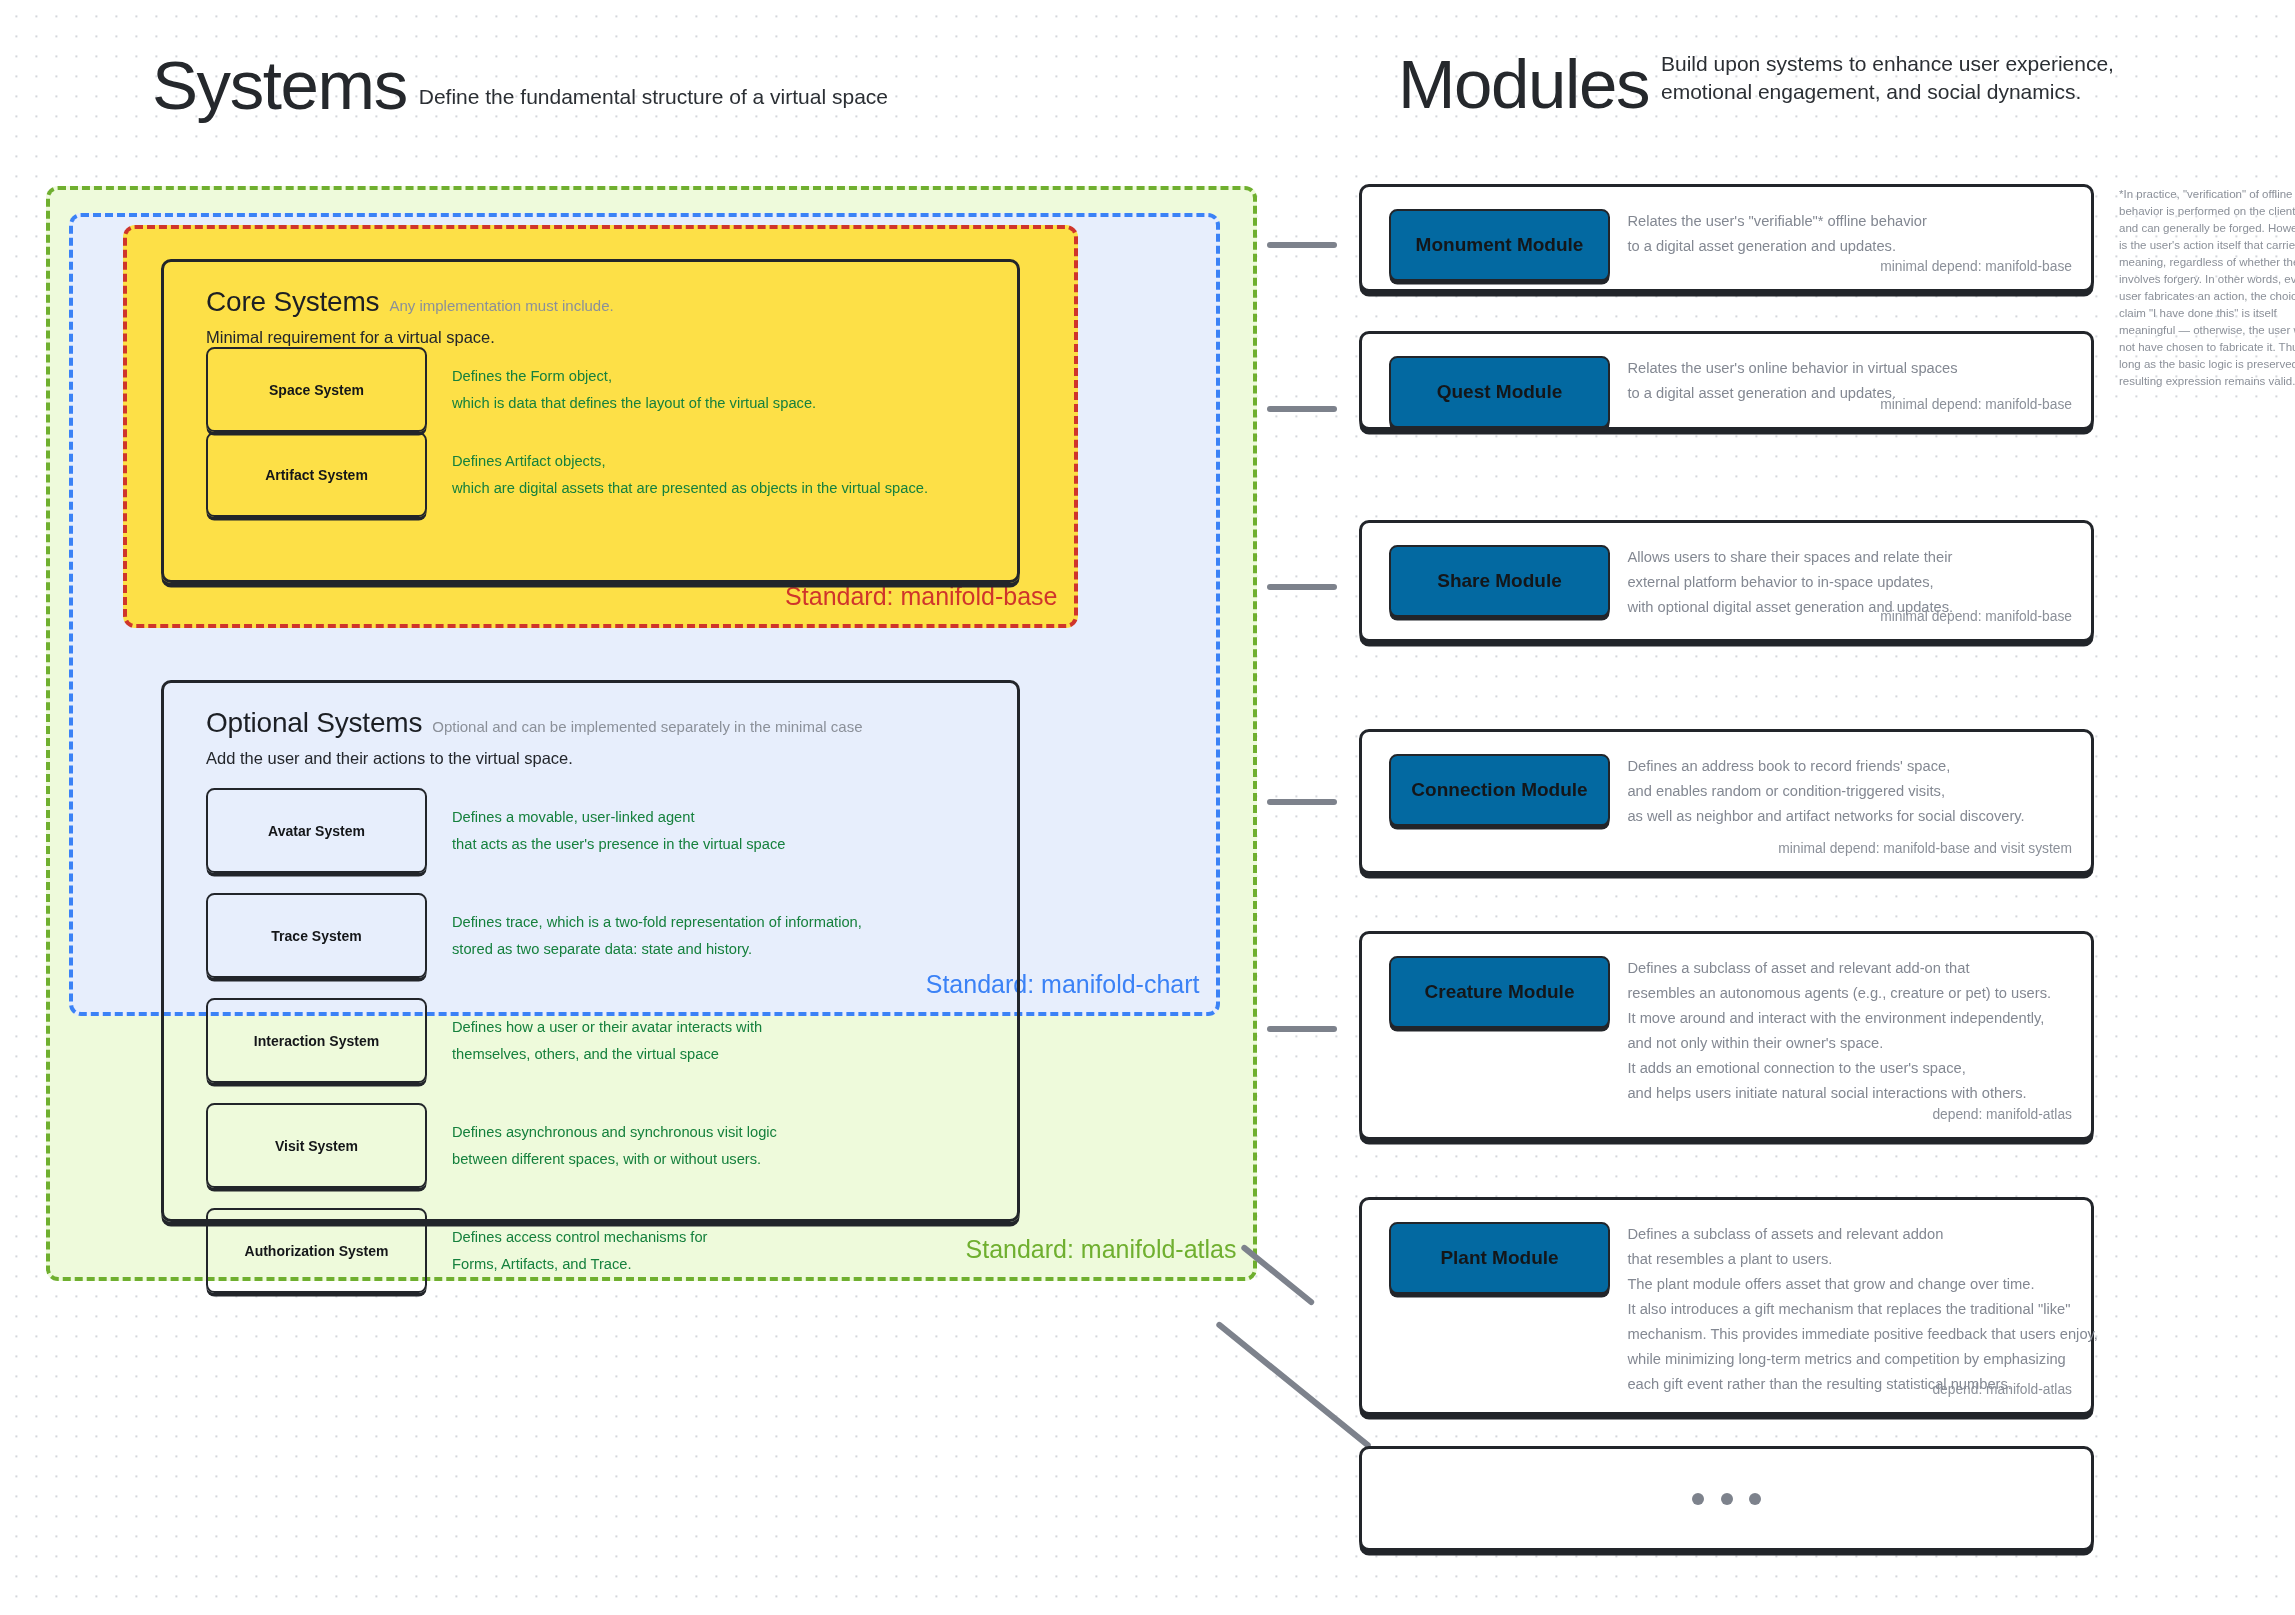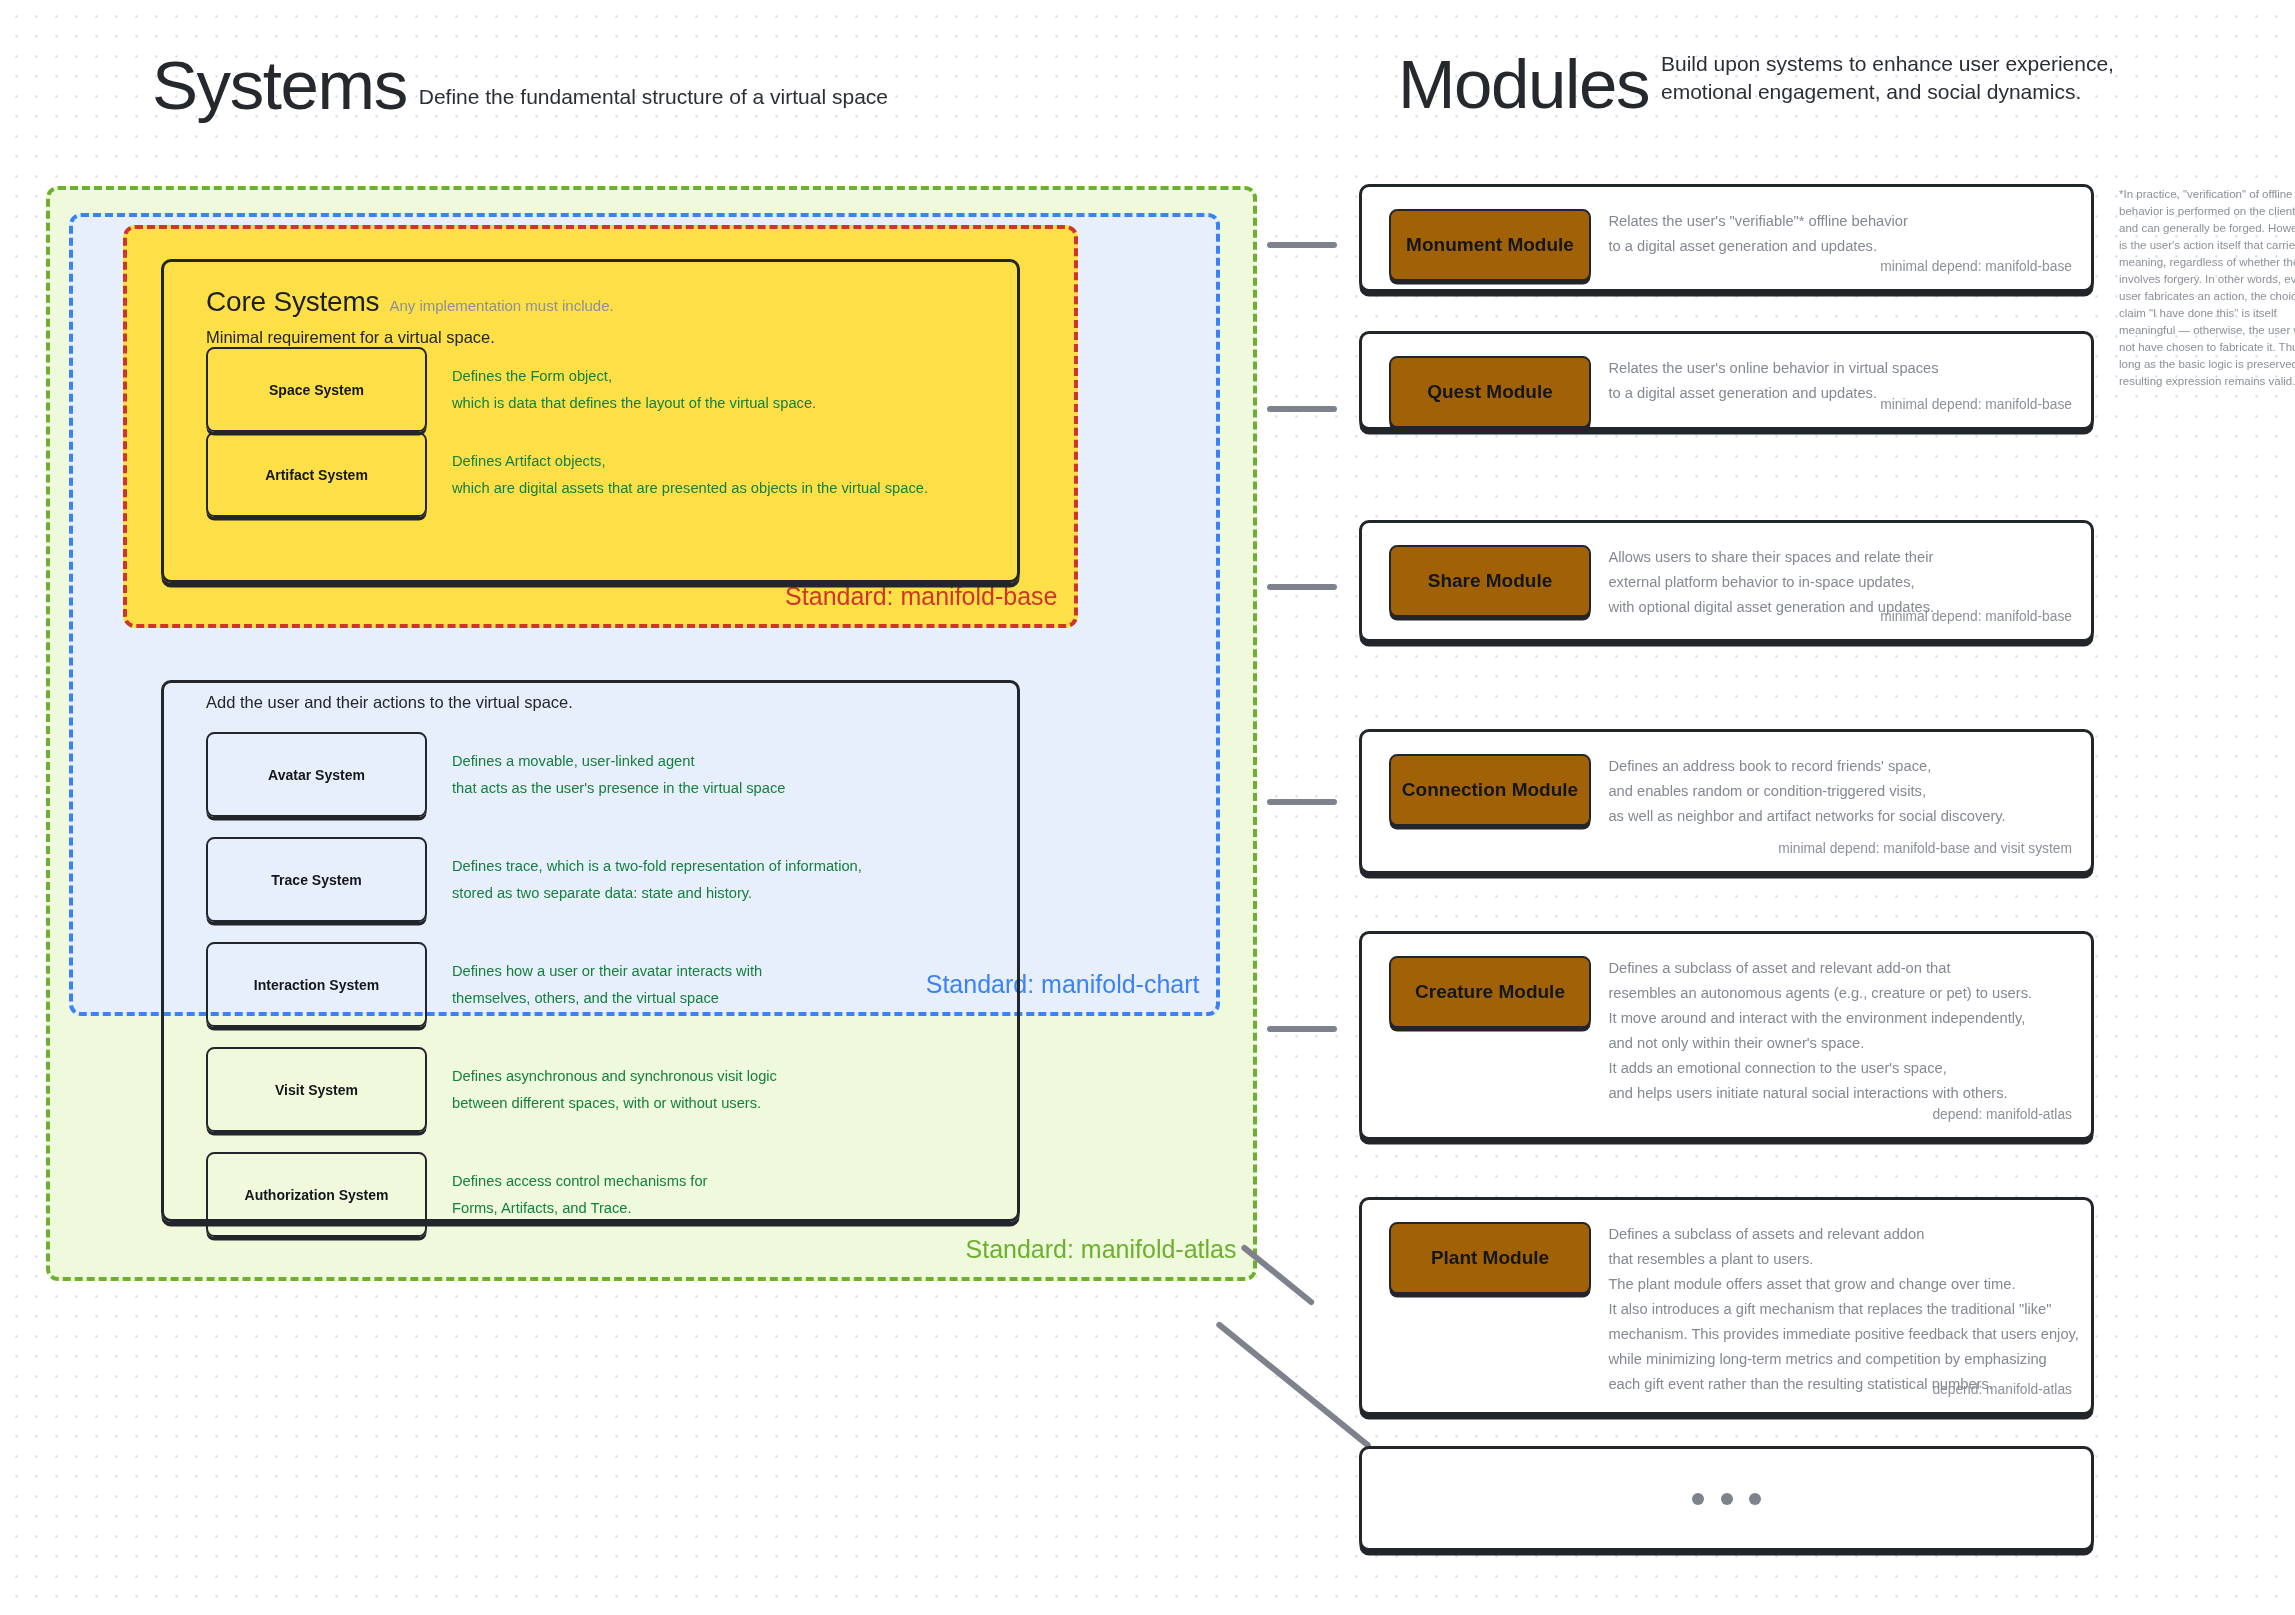--- a/index.html
+++ b/index.html
@@ -77,22 +77,22 @@
                  border-radius: 3.2px; transform-origin: 0 50%; }
 
   
   .module-card {
     position: absolute; left: 1359px; width: 735px;
     border: 3.2px solid #22252a; border-radius: 10px;
     background: #ffffff; box-shadow: 0 5px 0 -0.5px #22252a;
   }
   .module-inner { display: flex; align-items: flex-start; padding: 22px 0 0 27px; }
   .module-chip {
-    flex: 0 0 auto; width: 202px; height: 72px;
-    border: 2.8px solid #22252a; border-radius: 8.3px; background: #a16207;
+    flex: 0 0 auto; width: 221px; height: 72px;
+    border: 2.8px solid #22252a; border-radius: 8.3px; background: #0369a1;
     box-shadow: 0 4.1px 0 -0.5px #22252a;
     display: flex; align-items: center; justify-content: center;
     font-size: 19px; font-weight: 700; color: #141619; text-align: center;
   }
   .module-desc { margin-left: 17.4px; font-size: 14.7px; line-height: 1.70; color: #838892; }
   .module-desc div { white-space: nowrap; }
   .module-depend {
     position: absolute; right: 19px; bottom: 14.7px;
     font-size: 13.8px; color: #8b9099; white-space: nowrap;
   }
@@ -155,20 +155,24 @@
   <div class="item-row">
     <div class="chip">Artifact System</div>
     <div class="item-desc">
       <div>Defines Artifact objects,</div>
       <div>which are digital assets that are presented as objects in the virtual space.</div>
     </div>
   </div>
 </div>
 
 <div class="group-panel" id="panel-optional">
+  <div class="group-title-row">
+    <span class="group-title">Optional Systems</span>
+    <span class="group-hint">Optional and can be implemented separately in the minimal case</span>
+  </div>
   <div class="group-desc">Add the user and their actions to the virtual space.</div>
 
   <div class="item-row">
     <div class="chip">Avatar System</div>
     <div class="item-desc">
       <div>Defines a movable, user-linked agent</div>
       <div>that acts as the user's presence in the virtual space</div>
     </div>
   </div>
 

